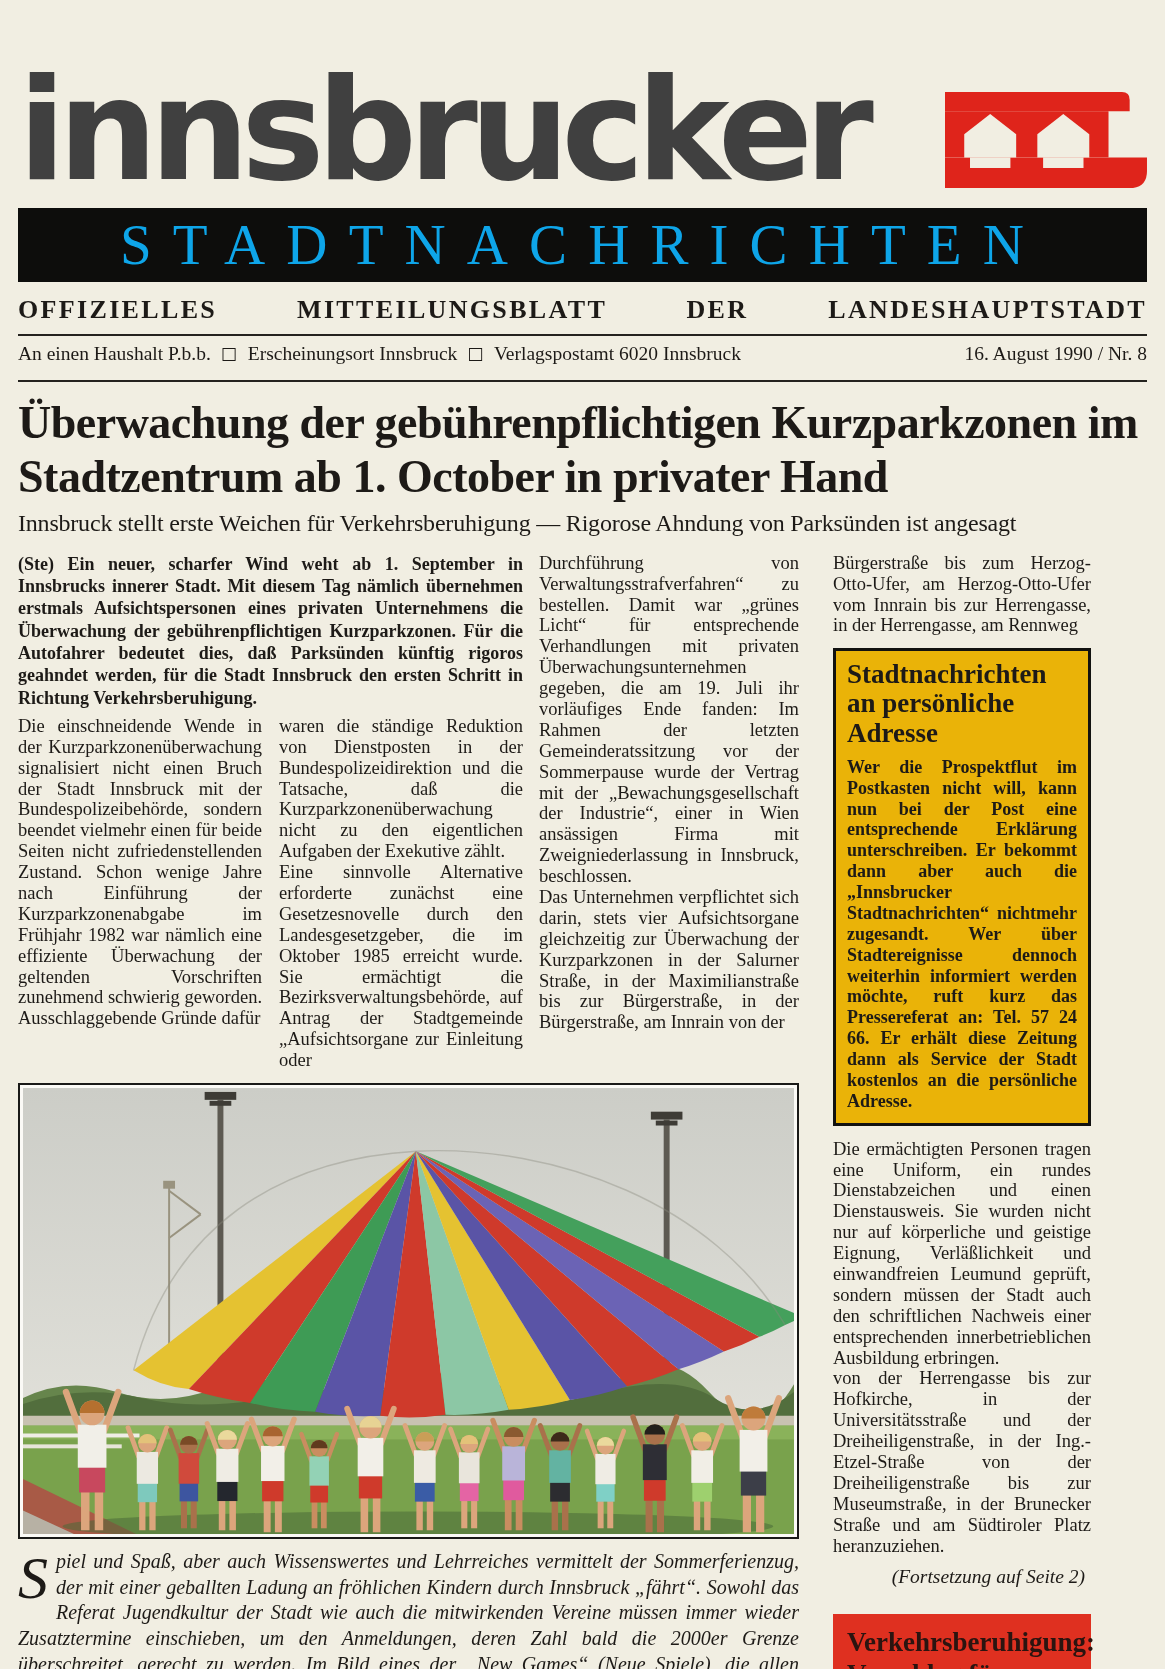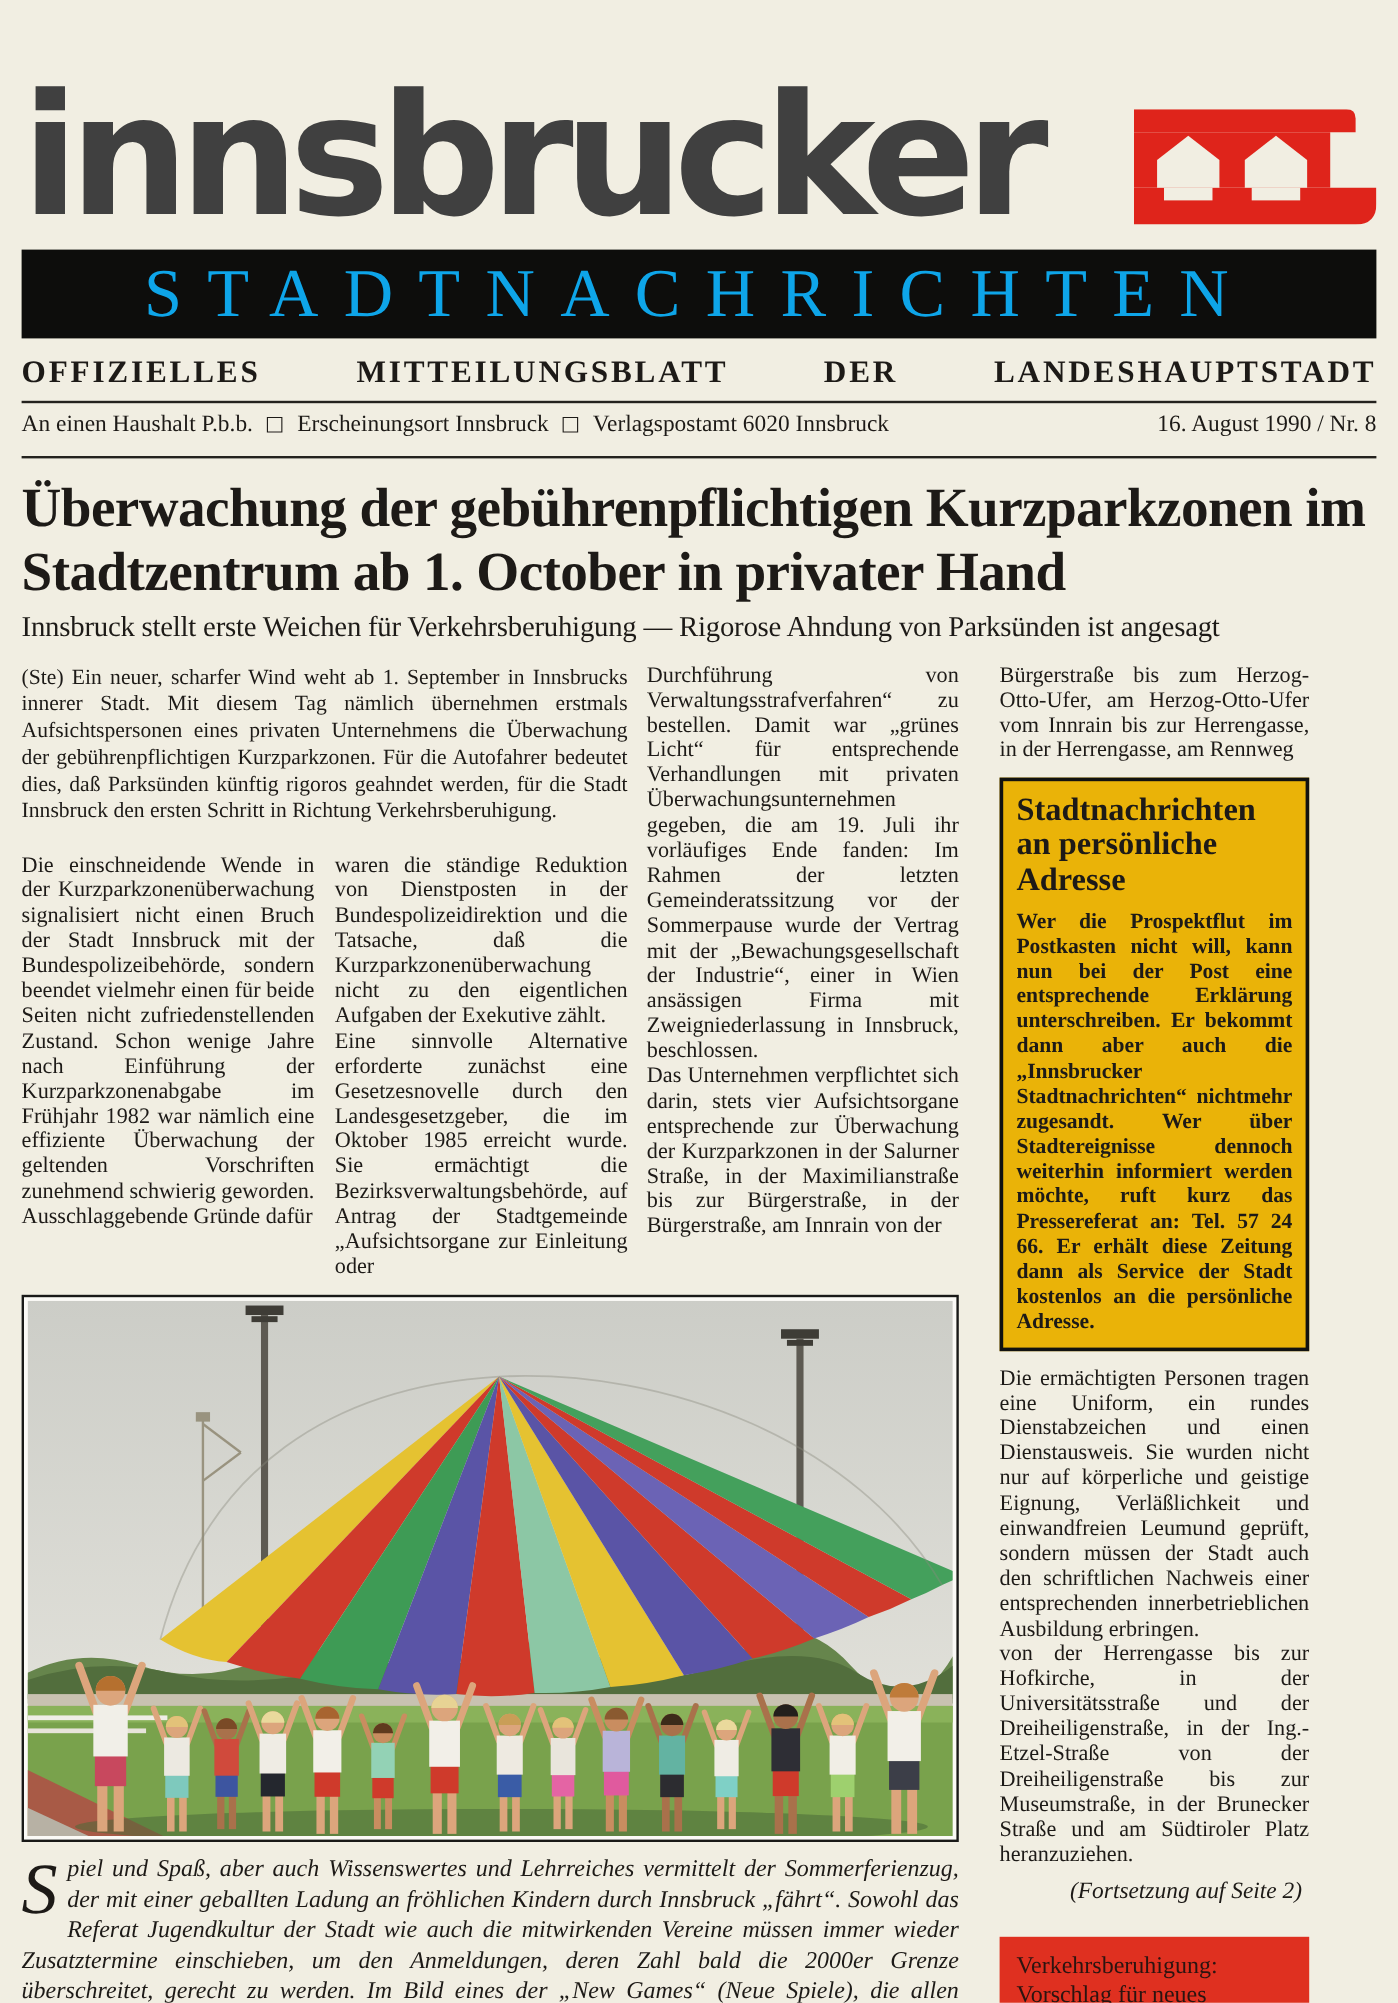--- a/index.html
+++ b/index.html
@@ -38,34 +38,34 @@
   .subheadline{font-size:24px;font-weight:400;margin:0 0 16px;letter-spacing:-.2px;}
 
   
   .main-row{display:flex;gap:34px;}
   .left-zone{width:781px;flex:0 0 auto;}
   .cols-top{display:flex;gap:16px;}
   .colA{width:505px;flex:0 0 auto;}
   .col-narrow{width:244px;flex:0 0 auto;}
   .col3{width:260px;flex:0 0 auto;}
   .right-col{width:258px;flex:0 0 auto;}
-  .lead{font-size:18px;font-weight:normal;line-height:1.24;text-align:justify;margin:0 0 25px;}
+  .lead{font-size:18px;font-weight:bold;line-height:1.24;text-align:justify;margin:0 0 7px;}
   .bodytext{font-size:18.5px;line-height:1.13;text-align:justify;margin:0;}
   .cols-pair{display:flex;gap:17px;}
 
   
   .green-box{background:#eab308;border:3px solid #121210;padding:9px 11px 11px;margin:12px 0 13px;}
   .green-box .gb-title{font-size:27px;font-weight:bold;line-height:1.08;margin:0 0 9px;}
   .green-box .gb-body{font-size:18px;font-weight:bold;line-height:1.16;text-align:justify;margin:0;}
 
   .continuation{font-style:italic;font-size:19.5px;text-align:right;margin:10px 6px 0 0;}
 
   
   .red-box{background:#df3020;color:#2b1410;padding:13px 14px 12px;margin-top:26px;}
-  .red-box .rb-line{font-size:20px;font-weight:normal;line-height:1.18;}
+  .red-box .rb-line{font-size:27px;font-weight:bold;line-height:1.18;}
 
   
   .photo-frame{margin:12px 0 0;border:2px solid #191917;background:#fbfaf6;padding:3px;width:781px;box-sizing:border-box;}
   .photo-frame svg{display:block;width:100%;height:auto;}
   .arm{stroke:var(--sk);stroke-width:5;stroke-linecap:round;}
   .leg{fill:var(--sk);}
   .caption{font-style:italic;font-size:20px;line-height:1.28;text-align:justify;margin:10px 0 0;}
   .dropcap{float:left;font-size:60px;line-height:.8;margin:5px 8px 0 0;font-style:italic;}
 </style>
 </head>
@@ -118,21 +118,21 @@
           <div class="cols-pair">
             <p class="bodytext col-narrow">Die einschneidende Wende in der Kurzparkzonenüberwachung signalisiert nicht einen Bruch der Stadt Innsbruck mit der Bundespolizeibehörde, sondern beendet vielmehr einen für beide Seiten nicht zufriedenstellenden Zustand. Schon wenige Jahre nach Einführung der Kurzparkzonenabgabe im Frühjahr 1982 war nämlich eine effiziente Überwachung der geltenden Vorschriften zunehmend schwierig geworden. Ausschlaggebende Gründe dafür</p>
             <div class="col-narrow">
               <p class="bodytext">waren die ständige Reduktion von Dienstposten in der Bundespolizeidirektion und die Tatsache, daß die Kurzparkzonenüberwachung nicht zu den eigentlichen Aufgaben der Exekutive zählt.</p>
               <p class="bodytext">Eine sinnvolle Alternative erforderte zunächst eine Gesetzesnovelle durch den Landesgesetzgeber, die im Oktober 1985 erreicht wurde. Sie ermächtigt die Bezirksverwaltungsbehörde, auf Antrag der Stadtgemeinde „Aufsichtsorgane zur Einleitung oder</p>
             </div>
           </div>
         </div>
         <div class="col3">
           <p class="bodytext">Durchführung von Verwaltungsstrafverfahren“ zu bestellen. Damit war „grünes Licht“ für entsprechende Verhandlungen mit privaten Überwachungsunternehmen gegeben, die am 19. Juli ihr vorläufiges Ende fanden: Im Rahmen der letzten Gemeinderatssitzung vor der Sommerpause wurde der Vertrag mit der „Bewachungsgesellschaft der Industrie“, einer in Wien ansässigen Firma mit Zweigniederlassung in Innsbruck, beschlossen.</p>
-          <p class="bodytext">Das Unternehmen verpflichtet sich darin, stets vier Aufsichtsorgane entsprechende zur Überwachung der Kurzparkzonen in der Salurner Straße, in der Maximilianstraße bis zur Bürgerstraße, in der Bürgerstraße, am Innrain von der</p>
+          <p class="bodytext">Das Unternehmen verpflichtet sich darin, stets vier Aufsichtsorgane gleichzeitig zur Überwachung der Kurzparkzonen in der Salurner Straße, in der Maximilianstraße bis zur Bürgerstraße, in der Bürgerstraße, am Innrain von der</p>
         </div>
       </div>
 
       <figure class="photo-frame" style="margin-left:0;margin-right:0;">
         <svg viewBox="0 0 781 452" xmlns="http://www.w3.org/2000/svg">
           <defs>
             <linearGradient id="sky" x1="0" y1="0" x2="0" y2="1">
               <stop offset="0" stop-color="#cccdc7"></stop>
                 <stop offset="1" stop-color="#e7e6df"></stop>
             </linearGradient>

